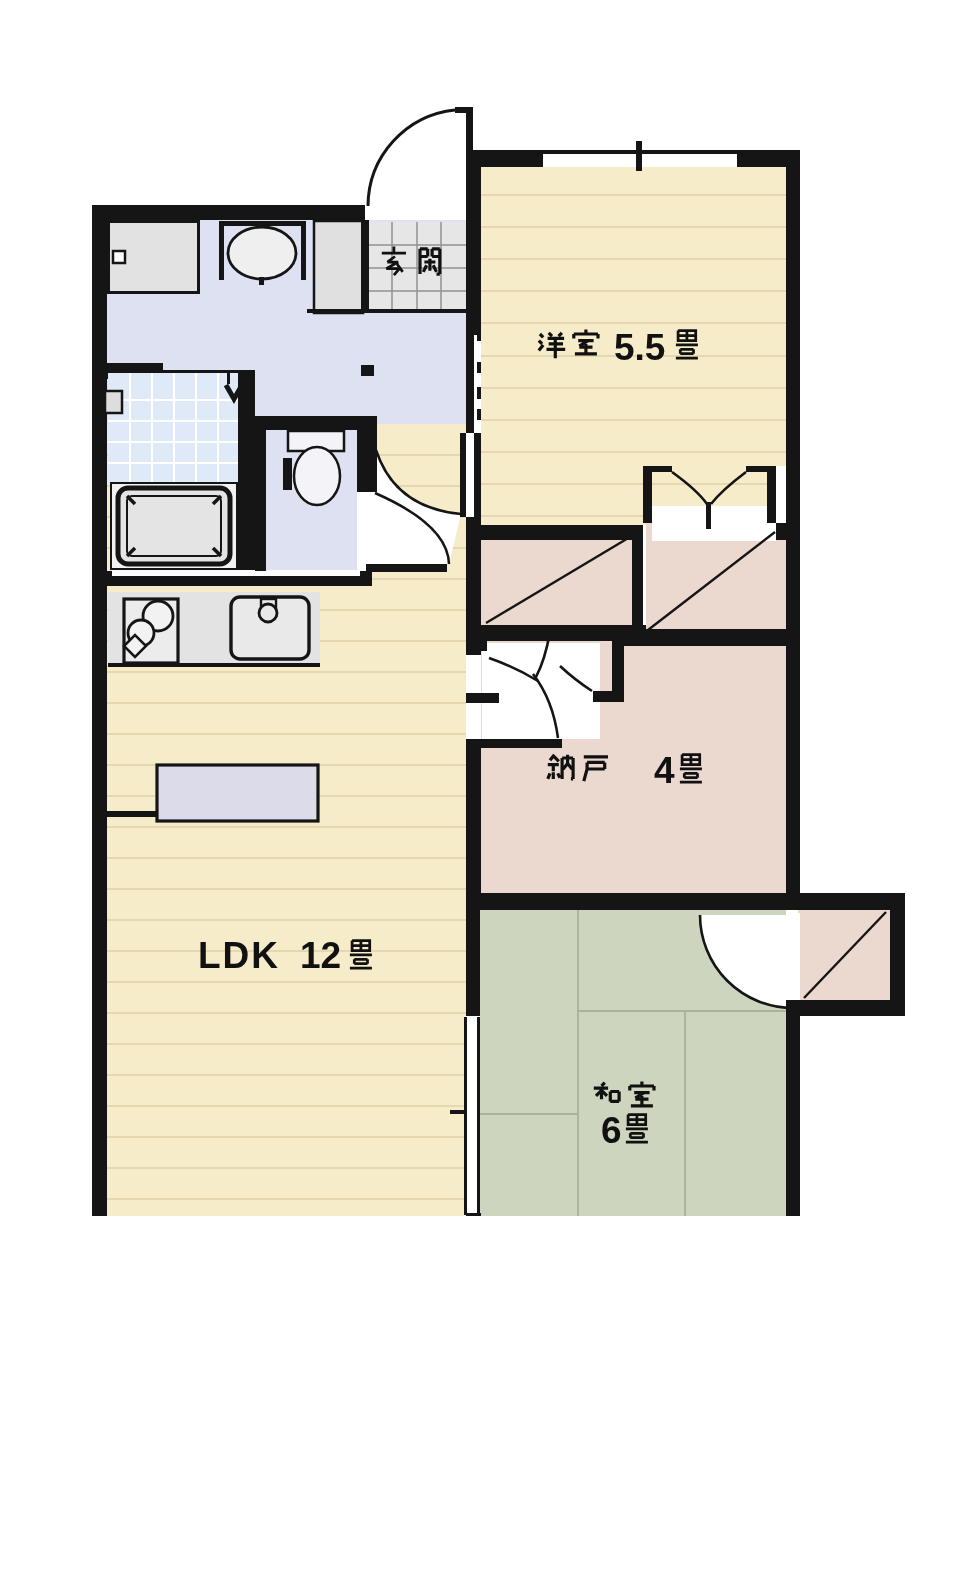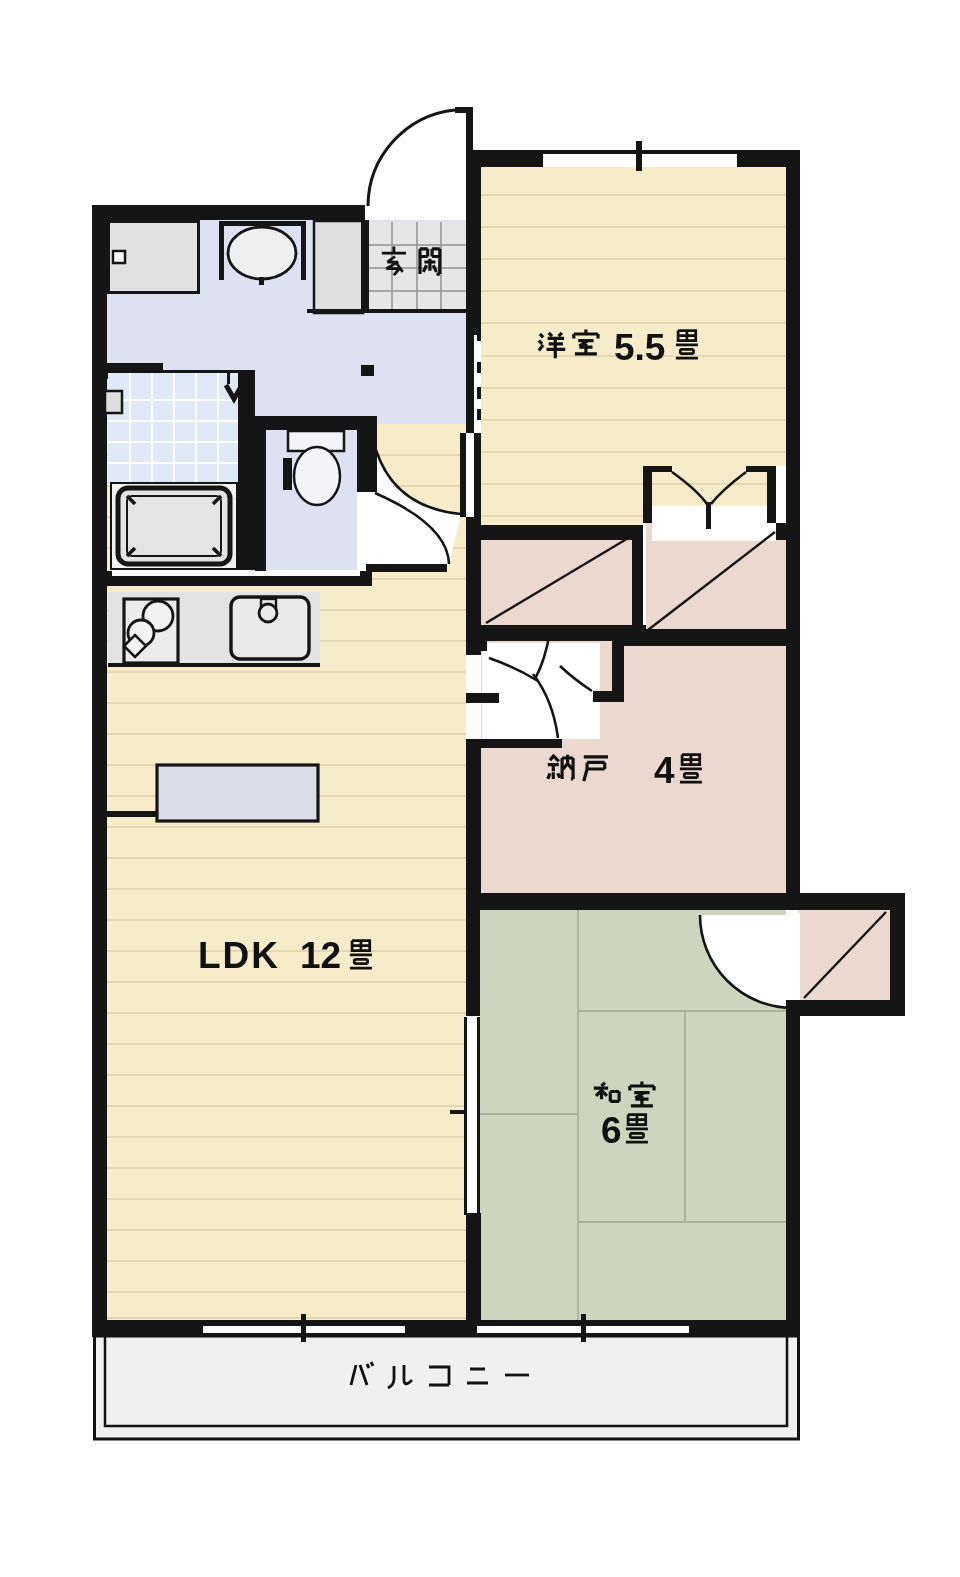--- a/index.html
+++ b/index.html
@@ -1,16 +1,16 @@
 <!DOCTYPE html>
 <html><head>
 <meta charset="utf-8">
 <style>
 html,body{margin:0;padding:0;background:#ffffff;}
-.page{width:960px;height:1577px;position:relative;font-family:"Liberation Sans", sans-serif;}
+.page{width:960px;height:1216px;position:relative;font-family:"Liberation Sans", sans-serif;}
 svg{display:block;}
 </style>
 </head>
 <body>
 <div class="page">
 <svg width="960" height="1577" viewBox="0 0 960 1577">
 <defs>
 <g id="k-gen" fill="none" stroke="#111" stroke-width="2.5">
 <path d="M14,1 L14,6 M3,7 L25,7 M15,10 L8,15 M8,15 L18,15 M18,15 L7,21 M7,21 L19,21 M19,21 L14,27 M17,17 L22,24"></path>
 </g>

